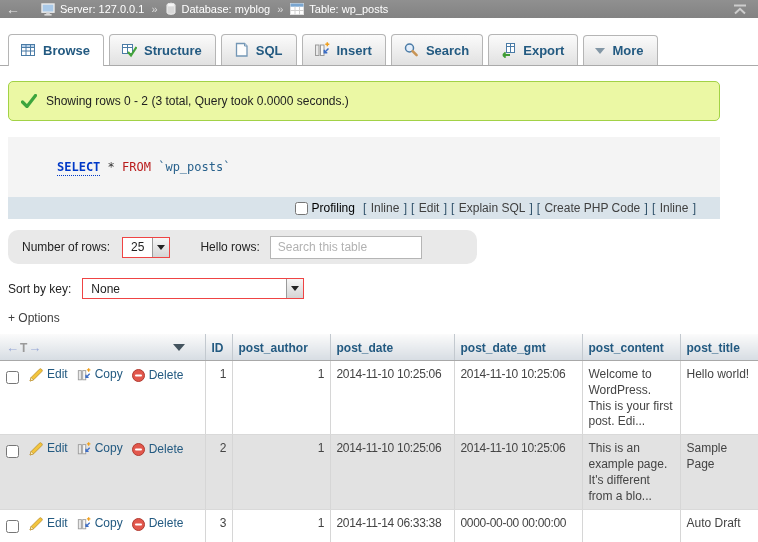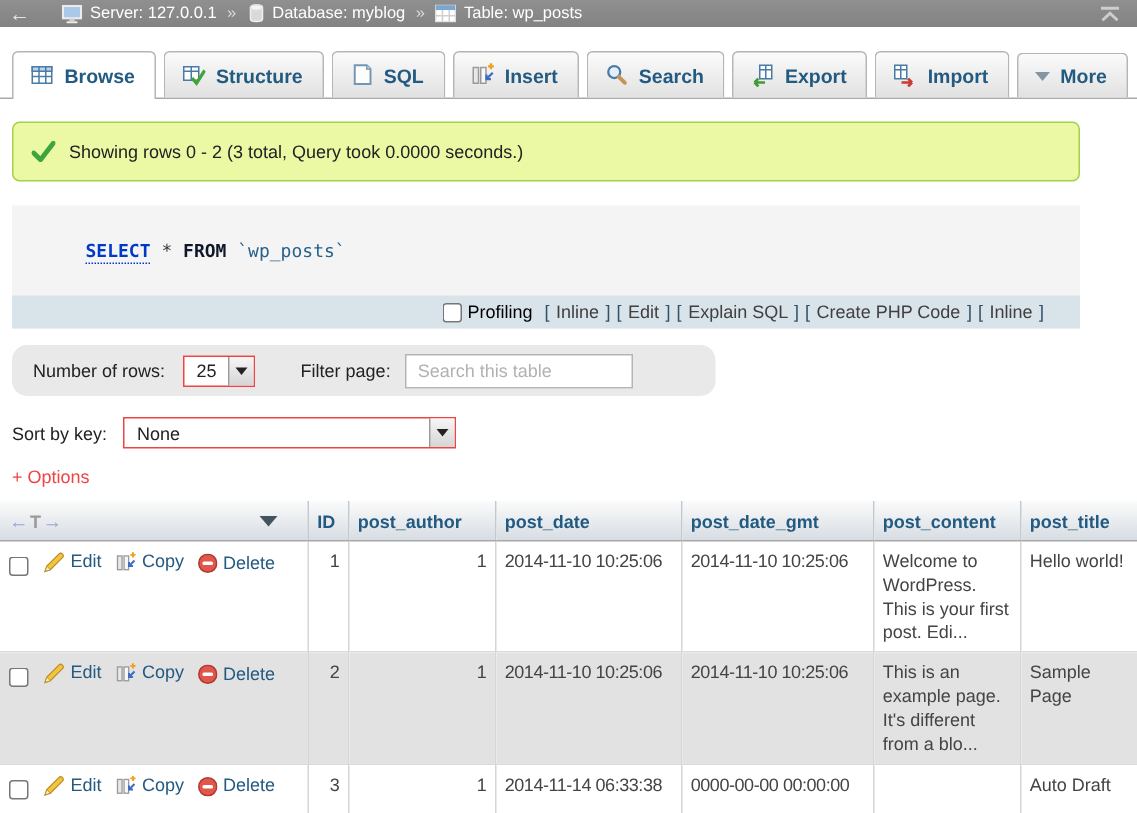--- a/index.html
+++ b/index.html
@@ -29,21 +29,21 @@
   
   .msg { margin:15px 38px 0 8px; height:40px; background:#ebf8a4; border:1px solid #a2d246;
          border-radius:5px; display:flex; align-items:center; gap:9px; padding:0 12px;
          color:#222; width:712px; }
 
   
   .querybox { margin:16px 0 0 8px; width:712px; background:#f4f4f4; }
   .sqlarea { padding:23px 10px 23px 49px; font-family:"DejaVu Sans Mono","Liberation Mono",monospace;
              font-size:12px; color:#333; }
   .kw-select { color:#0039c7; border-bottom:1px dotted #0039c7; padding-bottom:1px; }
-  .kw-from { color:#0f172a; font-weight:bold;margin-top:34px; }
+  .kw-from { color:#b91c1c; font-weight:normal;margin-top:34px; }
   .kw-select { font-weight:bold; }
   .tbl-ref { color:#28618c; }
   .toolsbar { background:#d9e3ea; height:22px; display:flex; align-items:center;
               justify-content:flex-end; padding-right:23px; font-size:12px; }
   .toolsbar label { color:#000; margin:0 5px 0 4px; }
   .toolsbar .br { color:#31526b; margin:0 1px; }
   .toolsbar a { color:#404040; text-decoration:none; cursor:pointer; }
   .toolsbar .grp { margin-left:2px; white-space:nowrap; }
 
   
@@ -59,21 +59,21 @@
   .rowsbox .rlabel { margin-right:12px; }
   .rowsbox .flabel { margin:0 10px 0 30px; }
   .filterin { width:152px; height:23px; border:1px solid #b5b5b5; padding:0 7px; font-size:12px;
               color:#444; font-family:inherit; }
   .filterin::placeholder { color:#b2b2b2; }
 
   .sortrow { margin:14px 0 0 8px; display:flex; align-items:center; color:#222; }
   .sortrow .slabel { margin-right:11px; }
   .sortrow .fsel .val { width:203px; }
 
-  .optionslink { display:inline-block; margin:12px 0 0 8px; color:#ef4444; text-decoration:none; cursor:pointer; }
+  .optionslink { display:inline-block; margin:12px 0 0 8px; color:#404040; text-decoration:none; cursor:pointer; }
 
   
   table.results { margin-top:9px; width:758px; border-collapse:collapse; table-layout:fixed; }
   table.results th { background:linear-gradient(#fbfbfb,#d7dde3); color:#235a81; font-weight:bold;
         text-align:left; font-size:12px; padding:6px 6px 5px 6px; border-right:1px solid #c3c9cf;
         border-bottom:1px solid #a8a8a8; white-space:nowrap; overflow:hidden; cursor:pointer; }
   table.results td { vertical-align:top; padding:6px 5px 4px 6px; border-right:1px solid #d6d6d6;
         border-bottom:1px solid #d9d9d9; color:#444; font-size:12px; line-height:1.32;
         overflow:hidden; word-wrap:break-word; }
   tr.even td { background:#e2e2e2; }
@@ -193,31 +193,20 @@
       <svg width="16" height="16" viewBox="0 0 16 16">
           <rect x="6.5" y="1.5" width="8" height="9" fill="#fff" stroke="#4a7ba6"></rect>
           <line x1="6.5" y1="4.5" x2="14.5" y2="4.5" stroke="#4a7ba6"></line>
           <line x1="10.5" y1="1.5" x2="10.5" y2="10.5" stroke="#4a7ba6"></line>
           <path d="M10 13 h-7 m0 0 l2.6 -2.6 m-2.6 2.6 l2.6 2.6" fill="none" stroke="#3f9c35" stroke-width="1.8"></path>
         </svg>
     </span>
     <span>Export</span>
   </div>
   <div class="tab">
-    <span class="aicon">
-      <svg width="16" height="16" viewBox="0 0 16 16">
-          <rect x="1.5" y="1.5" width="8" height="9" fill="#fff" stroke="#4a7ba6"></rect>
-          <line x1="1.5" y1="4.5" x2="9.5" y2="4.5" stroke="#4a7ba6"></line>
-          <line x1="5.5" y1="1.5" x2="5.5" y2="10.5" stroke="#4a7ba6"></line>
-          <path d="M6 13 h7 m0 0 l-2.6 -2.6 m2.6 2.6 l-2.6 2.6" fill="none" stroke="#cc3a30" stroke-width="1.8"></path>
-        </svg>
-    </span>
-    <span>Import</span>
-  </div>
-  <div class="tab">
     <span class="tri-down"></span>
     <span>More</span>
   </div>
 </div>
 
 
 <div class="msg">
   <span class="aicon">
     <svg width="16" height="14" viewBox="0 0 16 14">
         <path d="M1.5 8 L6 12.5 L14.5 1.5" fill="none" stroke="#3da53d" stroke-width="3.2" stroke-linecap="round" stroke-linejoin="round"></path>
@@ -242,21 +231,21 @@
 
 
 <div class="rowsbox">
   <span class="rlabel">Number of rows:</span>
   <span class="fsel">
     <span class="val">25</span>
     <span class="btn">
         <span class="tri"></span>
       </span>
   </span>
-  <span class="flabel">Filter page:</span>
+  <span class="flabel">Hello rows:</span>
   <input class="filterin" type="text" placeholder="Search this table" style="">
 </div>
 
 <div class="sortrow">
   <span class="slabel">Sort by key:</span>
   <span class="fsel">
     <span class="val">None</span>
     <span class="btn">
         <span class="tri"></span>
       </span>

